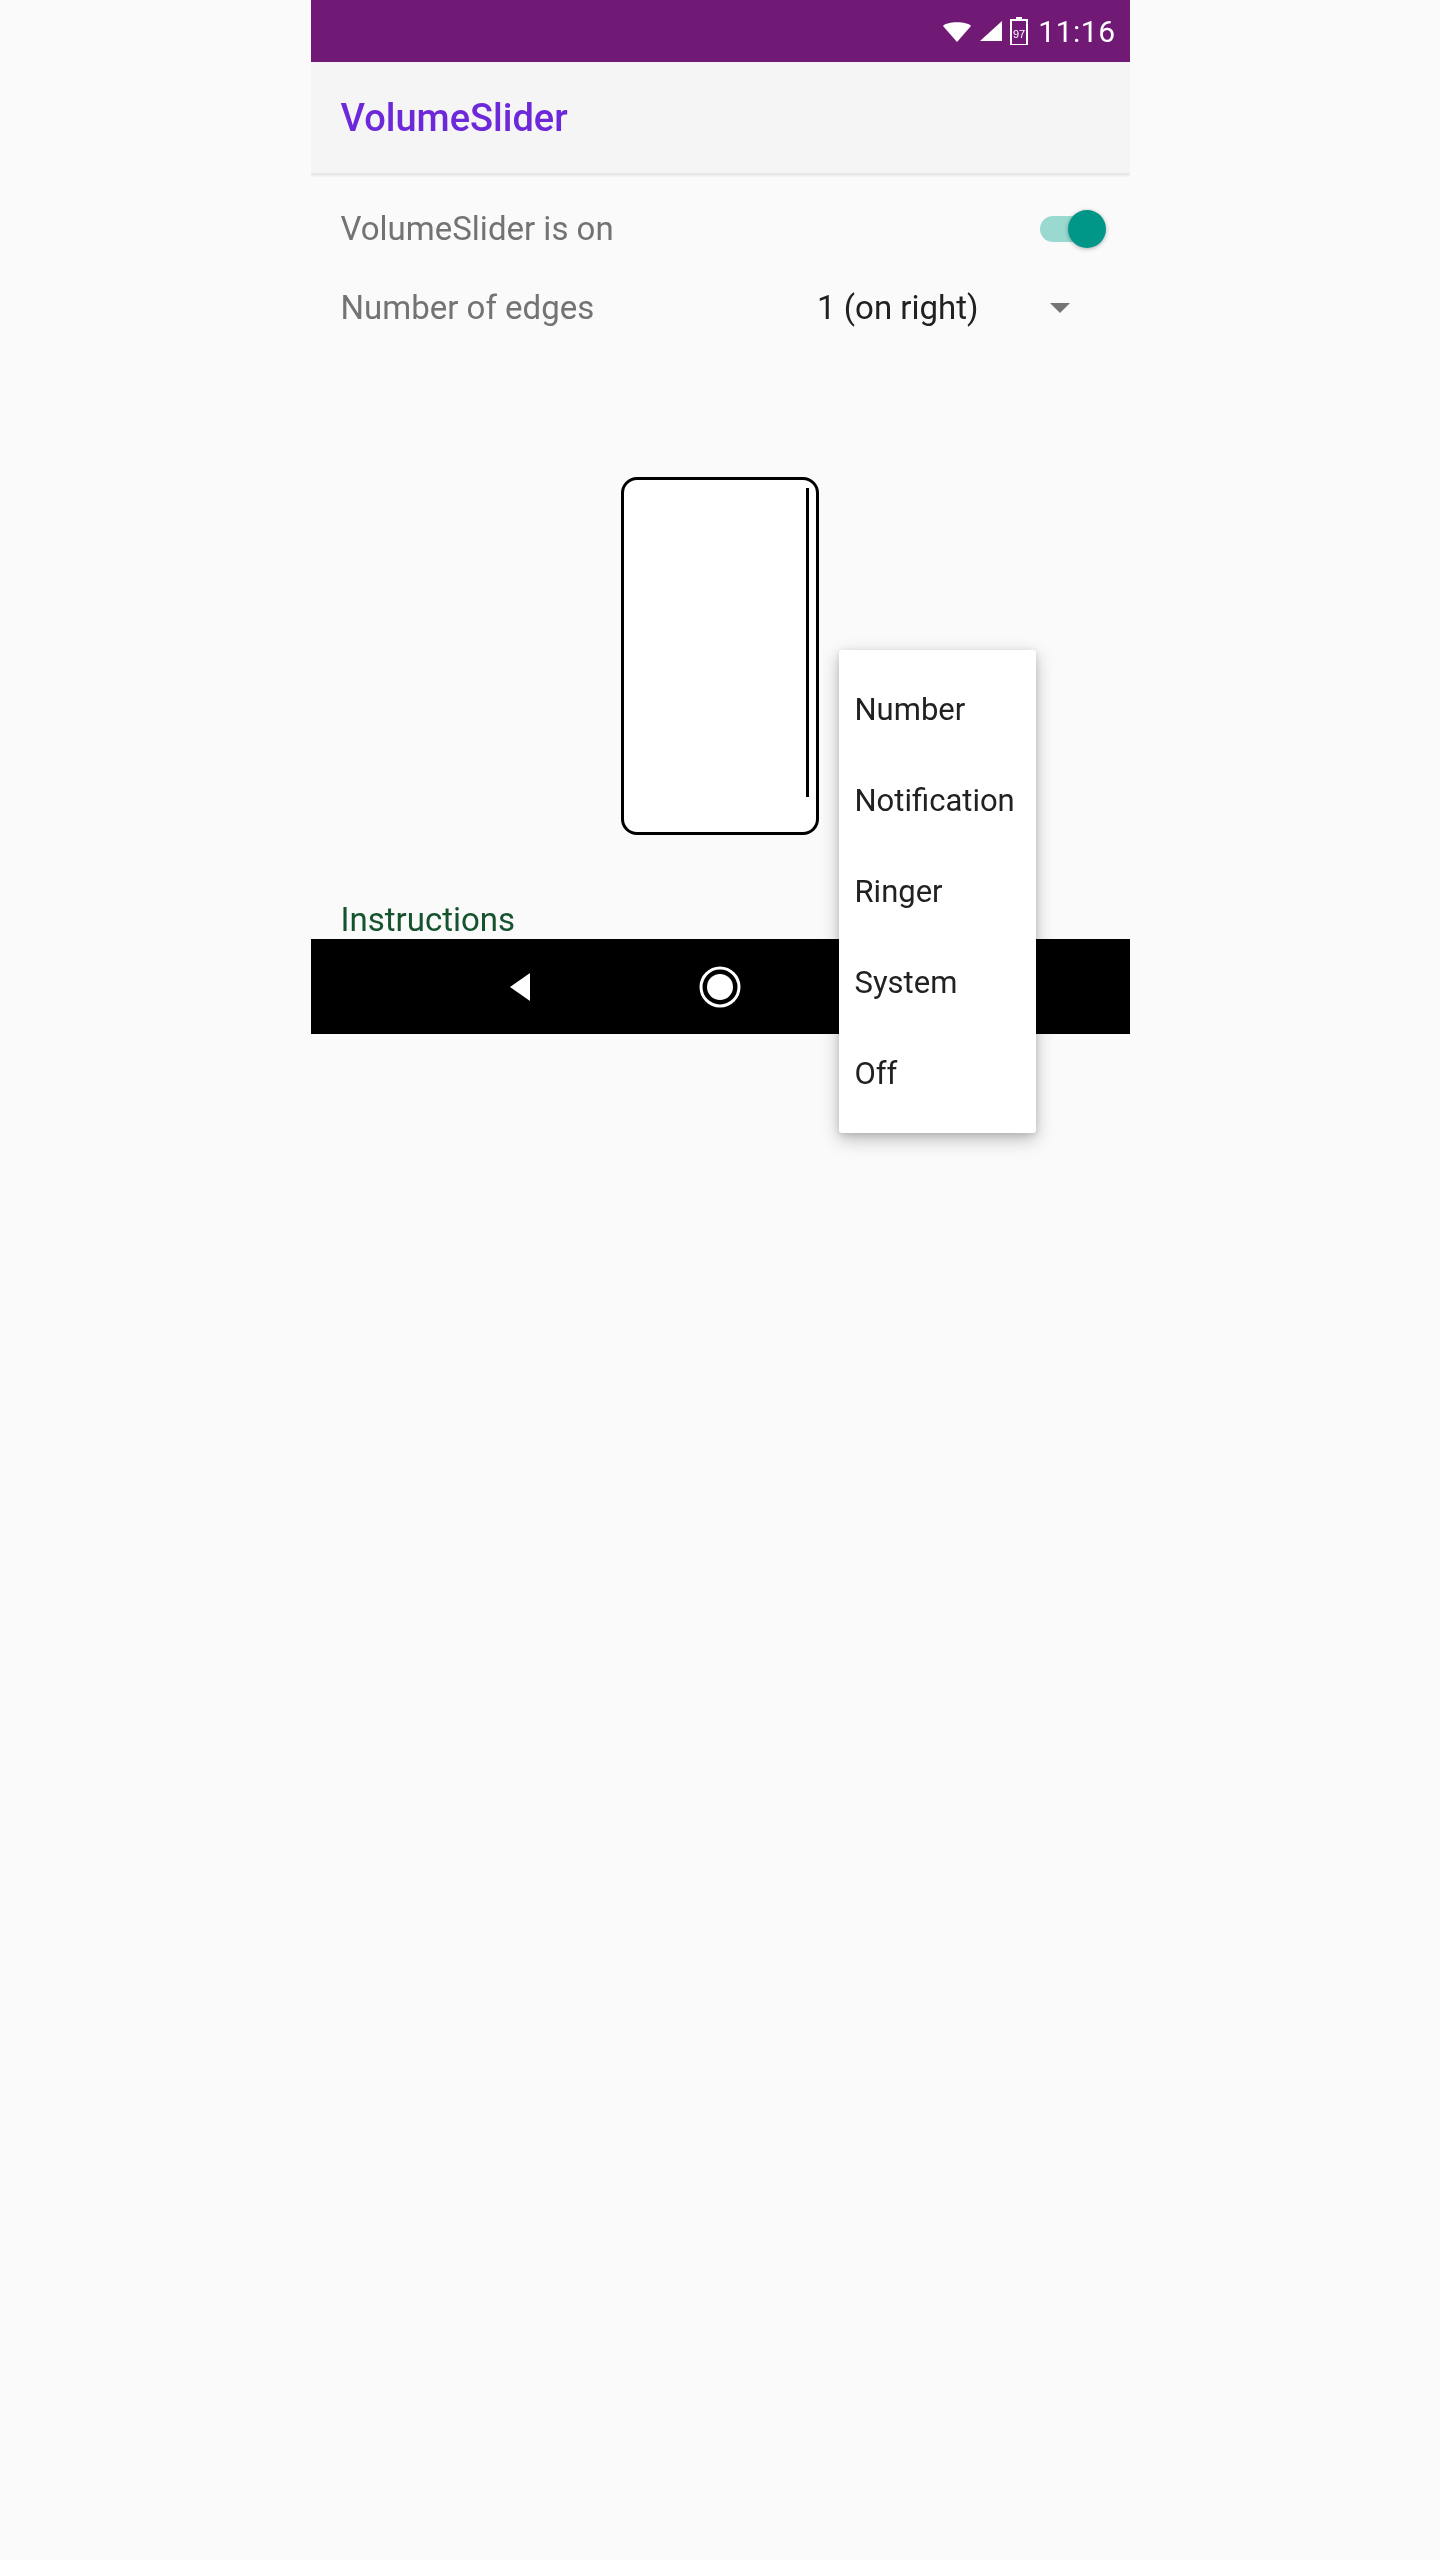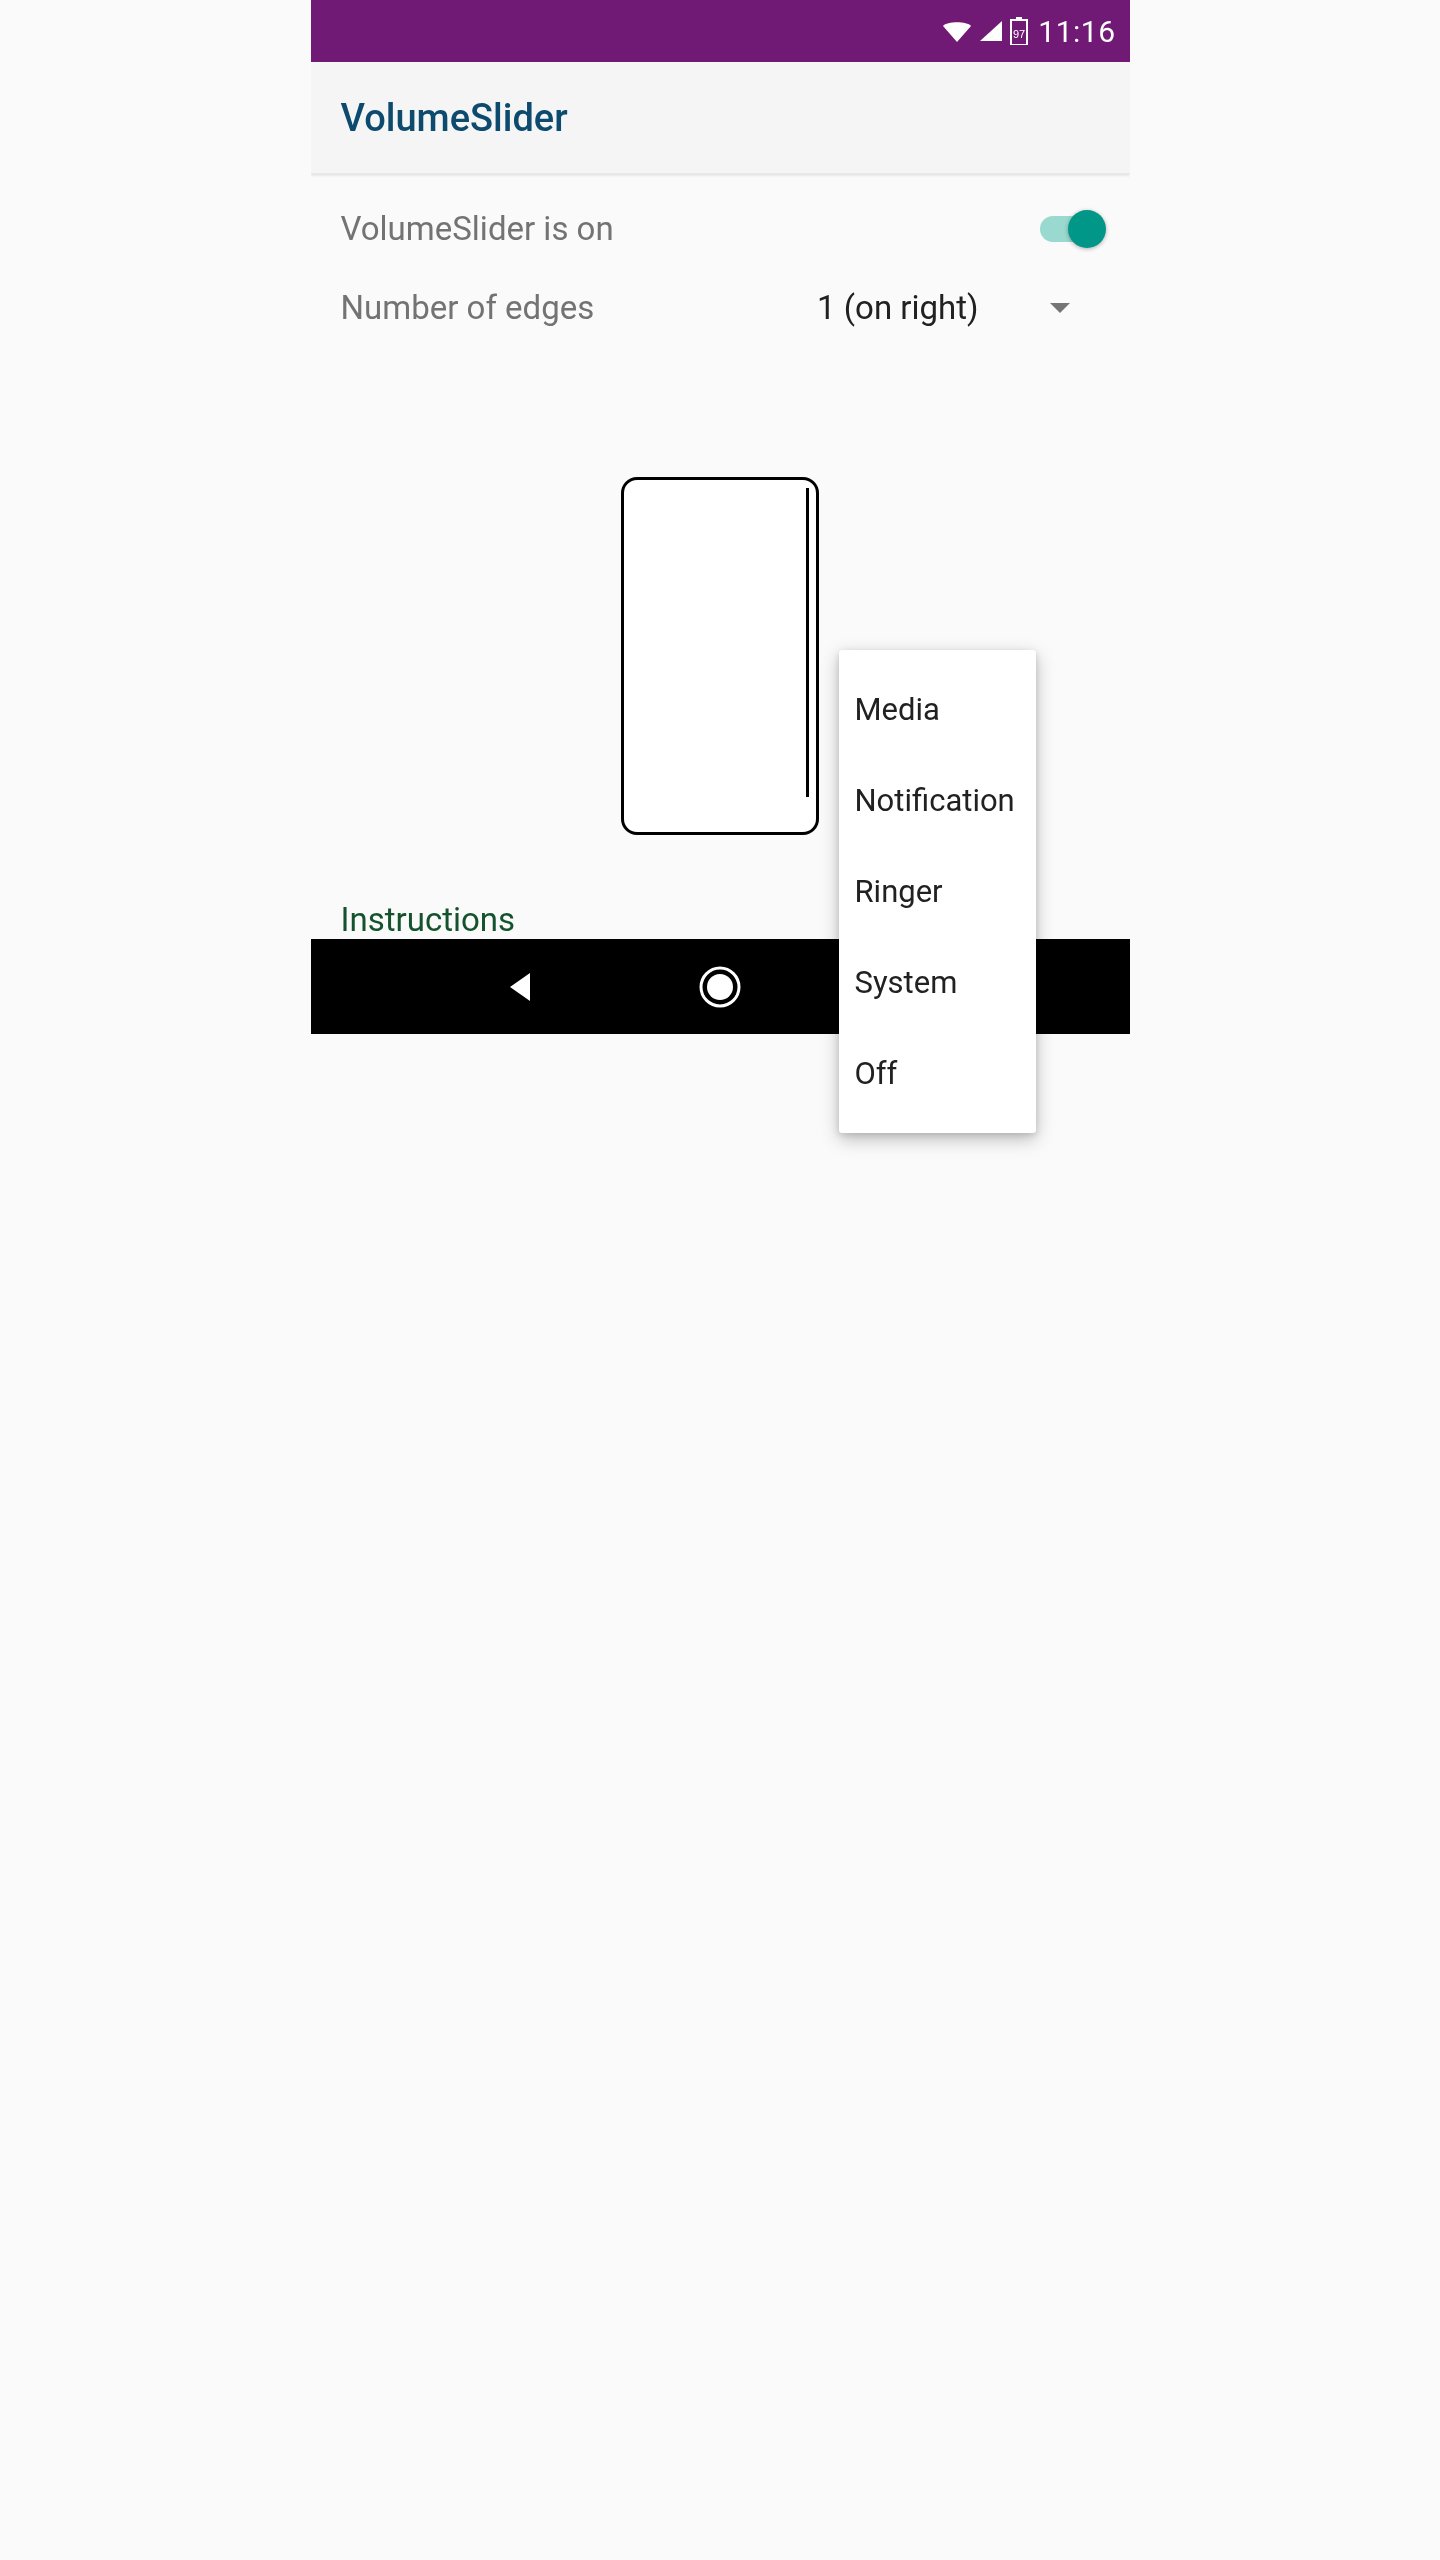--- a/index.html
+++ b/index.html
@@ -47,21 +47,21 @@
       background: #f5f5f5;
       display: flex;
       align-items: center;
       padding-left: 30px;
       border-bottom: 1px solid rgba(0,0,0,0.05);
       box-shadow: 0 2px 2px rgba(0,0,0,0.08);
     }
     .app-title {
       font-size: 38px;
       font-weight: 500;
-      color: #0c4a6e;
+      color: #6d28d9;
     }
     .content {
       flex: 1;
       padding: 35px 30px 0 30px;
       position: relative;
     }
     .row {
       display: flex;
       align-items: center;
       margin-bottom: 40px;
@@ -223,21 +223,21 @@
       </div>
     </div>
 
     <div class="phone-preview">
       <div class="edge-indicator"></div>
     </div>
 
     <div class="instructions-label">Instructions</div>
 
     <div class="popup-menu">
-      <div class="popup-item">Media</div>
+      <div class="popup-item">Number</div>
       <div class="popup-item">Notification</div>
       <div class="popup-item">Ringer</div>
       <div class="popup-item">System</div>
       <div class="popup-item">Off</div>
     </div>
   </div>
 
   <div class="nav-bar">
     <div class="nav-btn">
       <svg width="32" height="36" viewBox="0 0 32 36">

